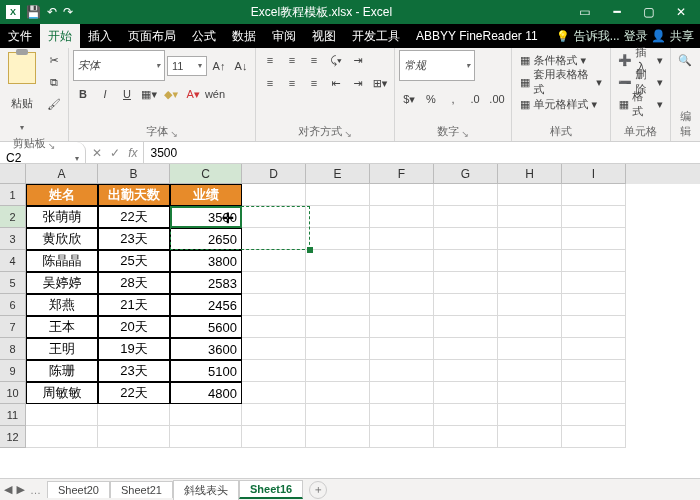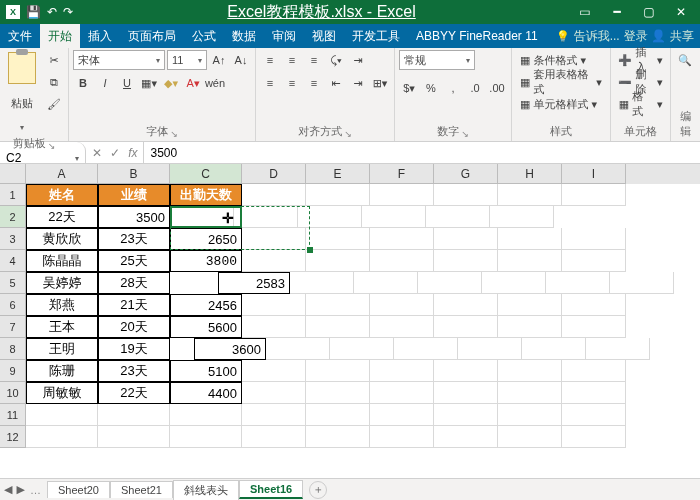--- a/index.html
+++ b/index.html
@@ -1,46 +1,46 @@
 <!DOCTYPE html>
 <html><head>
 <meta charset="utf-8">
 <style>
 * { margin: 0; padding: 0; box-sizing: border-box; font-family: "Microsoft YaHei", sans-serif; }
 body { background: #fff; width: 700px; height: 500px; overflow: hidden; font-size: 12px; }
 
 .titlebar { background: #0e6e3a; height: 24px; display: flex; align-items: center; color: #fff; }
 .titlebar .left, .titlebar .right { display: flex; align-items: center; }
 .titlebar .left { padding-left: 6px; gap: 6px; }
-.titlebar .spacer-title { flex: 1; text-align: center; font-size: 16px; text-decoration: underline; }
+.titlebar .spacer-title { flex: 1; text-align: center; font-size: 12px; }
 .titlebar .right { padding-right: 4px; gap: 2px; }
 .tb-btn { width: 30px; height: 24px; display: flex; align-items: center; justify-content: center; color: #fff; }
 .xl-icon { width: 14px; height: 14px; background: #fff; color: #0e6e3a; font-size: 9px; font-weight: bold; display: flex; align-items: center; justify-content: center; }
 
-.tabs { background: #0369a1; display: flex; height: 24px; color: #fff; font-size: 12px; align-items: stretch; }
+.tabs { background: #000000; display: flex; height: 24px; color: #fff; font-size: 12px; align-items: stretch; }
 .tab { padding: 0 8px; display: flex; align-items: center; cursor: pointer; }
 .tab.active { background: #f3f2f1; color: #0e6e3a; }
 .tabs .right-tabs { margin-left: auto; display: flex; align-items: center; gap: 4px; padding-right: 6px; color: #cfe6d8; }
 .tellme { color: #cfe6d8; display: flex; align-items: center; gap: 4px; }
 .bulb { font-size: 11px; }
 
 .ribbon { background: #f3f2f1; border-bottom: 1px solid #d0d0d0; height: 94px; display: flex; font-size: 11px; color: #444; }
 .group { border-right: 1px solid #d6d6d6; display: flex; flex-direction: column; padding: 2px 4px 0 4px; }
 .group .body { flex: 1; display: flex; align-items: flex-start; gap: 4px; }
 .group .label { text-align: center; font-size: 11px; color: #666; padding: 2px 0 2px 0; display: flex; justify-content: center; align-items: flex-end; gap: 2px; }
 .glabel-arrow { font-size: 9px; color: #888; }
 
 .paste-big { display: flex; flex-direction: column; align-items: center; gap: 12px; padding: 2px 4px; }
 .paste-icon { width: 28px; height: 32px; background: #fff3c6; border: 1px solid #caa94e; position: relative; }
 .paste-icon::before { content: ""; position: absolute; top: -4px; left: 7px; width: 12px; height: 6px; background: #a1a1a1; border-radius: 2px; }
 .small-btn { width: 20px; height: 20px; display: flex; align-items: center; justify-content: center; border: 1px solid transparent; }
 .col { display: flex; flex-direction: column; gap: 2px; }
 .row { display: flex; gap: 2px; align-items: center; }
 
-.font-name { width: 92px; height: 20px; border: 1px solid #ababab; background: #fff; padding: 8px 4px; display: flex; align-items: center; justify-content: space-between; }
+.font-name { width: 92px; height: 31px; border: 1px solid #ababab; background: #fff; padding: 8px 4px; display: flex; align-items: center; justify-content: space-between; font-style: italic; }
 .font-size { width: 40px; height: 20px; border: 1px solid #ababab; background: #fff; padding: 0 4px; display: flex; align-items: center; justify-content: space-between; }
 .dd-arrow { font-size: 8px; color: #666; }
 
 .fmt-btn { height: 20px; padding: 0 4px; display: flex; align-items: center; gap: 3px; }
 
 .formula-bar { display: flex; height: 22px; border-bottom: 1px solid #d0d0d0; background: #fff; }
 .name-box { width: 86px; border-right: 1px solid #d0d0d0; display: flex; align-items: center; padding: 16px 6px; justify-content: space-between; border-radius: 9px; }
 .fb-btns { display: flex; align-items: center; padding: 0 6px; gap: 8px; color: #888; border-right: 1px solid #d0d0d0; }
 .fb-input { flex: 1; padding: 0 6px; display: flex; align-items: center; }
 
@@ -286,30 +286,31 @@
         <div class="rh">11</div>
         <div class="rh">12</div>
       </div>
     <div class="cells" id="cells">
       <div class="active-cell-border" style="left:144px; top:22px; width:72px; height:22px;"></div>
       <div class="marquee" style="left:144px; top:22px; width:140px; height:44px;"></div>
       <div class="fill-handle" style="left:281px; top:63px;"></div>
       <div class="drag-cursor" style="left:196px; top:26px;">✛</div>
     <div class="cell-row">
           <div class="cell wA hdr-cell">姓名</div>
+          <div class="cell wB hdr-cell">出勤天数</div>
           <div class="cell wC hdr-cell">业绩</div>
-          <div class="cell wB hdr-cell">出勤天数</div>
-          <div class="cell wD"></div>
-          <div class="cell wE"></div>
-          <div class="cell wF"></div>
-          <div class="cell wG"></div>
-          <div class="cell wH"></div>
-          <div class="cell wI"></div>
-        </div>
-        <div class="cell-row">
+          <div class="cell wD"></div>
+          <div class="cell wE"></div>
+          <div class="cell wF"></div>
+          <div class="cell wG"></div>
+          <div class="cell wH"></div>
+          <div class="cell wI"></div>
+        </div>
+        <div class="cell-row">
+          <div class="cell wA data-cell">张萌萌</div>
           <div class="cell wB data-cell">22天</div>
           <div class="cell wC data-cell" style="justify-content: flex-end;">3500</div>
           <div class="cell wD"></div>
           <div class="cell wE"></div>
           <div class="cell wF"></div>
           <div class="cell wG"></div>
           <div class="cell wH"></div>
           <div class="cell wI"></div>
         </div>
         <div class="cell-row">
@@ -319,32 +320,32 @@
           <div class="cell wD"></div>
           <div class="cell wE"></div>
           <div class="cell wF"></div>
           <div class="cell wG"></div>
           <div class="cell wH"></div>
           <div class="cell wI"></div>
         </div>
         <div class="cell-row">
           <div class="cell wA data-cell">陈晶晶</div>
           <div class="cell wB data-cell">25天</div>
-          <div class="cell wC data-cell" style="justify-content: flex-end; font-family: Liberation Mono, monospace;">3800</div>
+          <div class="cell wC data-cell" style="justify-content: flex-end;">3800</div>
           <div class="cell wD"></div>
           <div class="cell wE"></div>
           <div class="cell wF"></div>
           <div class="cell wG"></div>
           <div class="cell wH"></div>
           <div class="cell wI"></div>
         </div>
         <div class="cell-row">
           <div class="cell wA data-cell">吴婷婷</div>
           <div class="cell wB data-cell">28天</div>
-          <div class="cell wC data-cell" style="justify-content: flex-end; margin-left: 48px;">2583</div>
+          <div class="cell wC data-cell" style="justify-content: flex-end;">2583</div>
           <div class="cell wD"></div>
           <div class="cell wE"></div>
           <div class="cell wF"></div>
           <div class="cell wG"></div>
           <div class="cell wH"></div>
           <div class="cell wI"></div>
         </div>
         <div class="cell-row">
           <div class="cell wA data-cell">郑燕</div>
           <div class="cell wB data-cell">21天</div>
@@ -363,21 +364,21 @@
           <div class="cell wD"></div>
           <div class="cell wE"></div>
           <div class="cell wF"></div>
           <div class="cell wG"></div>
           <div class="cell wH"></div>
           <div class="cell wI"></div>
         </div>
         <div class="cell-row">
           <div class="cell wA data-cell">王明</div>
           <div class="cell wB data-cell">19天</div>
-          <div class="cell wC data-cell" style="justify-content: flex-end; margin-left: 24px;">3600</div>
+          <div class="cell wC data-cell" style="justify-content: flex-end;">3600</div>
           <div class="cell wD"></div>
           <div class="cell wE"></div>
           <div class="cell wF"></div>
           <div class="cell wG"></div>
           <div class="cell wH"></div>
           <div class="cell wI"></div>
         </div>
         <div class="cell-row">
           <div class="cell wA data-cell">陈珊</div>
           <div class="cell wB data-cell">23天</div>
@@ -385,21 +386,21 @@
           <div class="cell wD"></div>
           <div class="cell wE"></div>
           <div class="cell wF"></div>
           <div class="cell wG"></div>
           <div class="cell wH"></div>
           <div class="cell wI"></div>
         </div>
         <div class="cell-row">
           <div class="cell wA data-cell">周敏敏</div>
           <div class="cell wB data-cell">22天</div>
-          <div class="cell wC data-cell" style="justify-content: flex-end;">4400</div>
+          <div class="cell wC data-cell" style="justify-content: flex-end;">4800</div>
           <div class="cell wD"></div>
           <div class="cell wE"></div>
           <div class="cell wF"></div>
           <div class="cell wG"></div>
           <div class="cell wH"></div>
           <div class="cell wI"></div>
         </div>
         <div class="cell-row">
           <div class="cell wA"></div>
           <div class="cell wB"></div>

